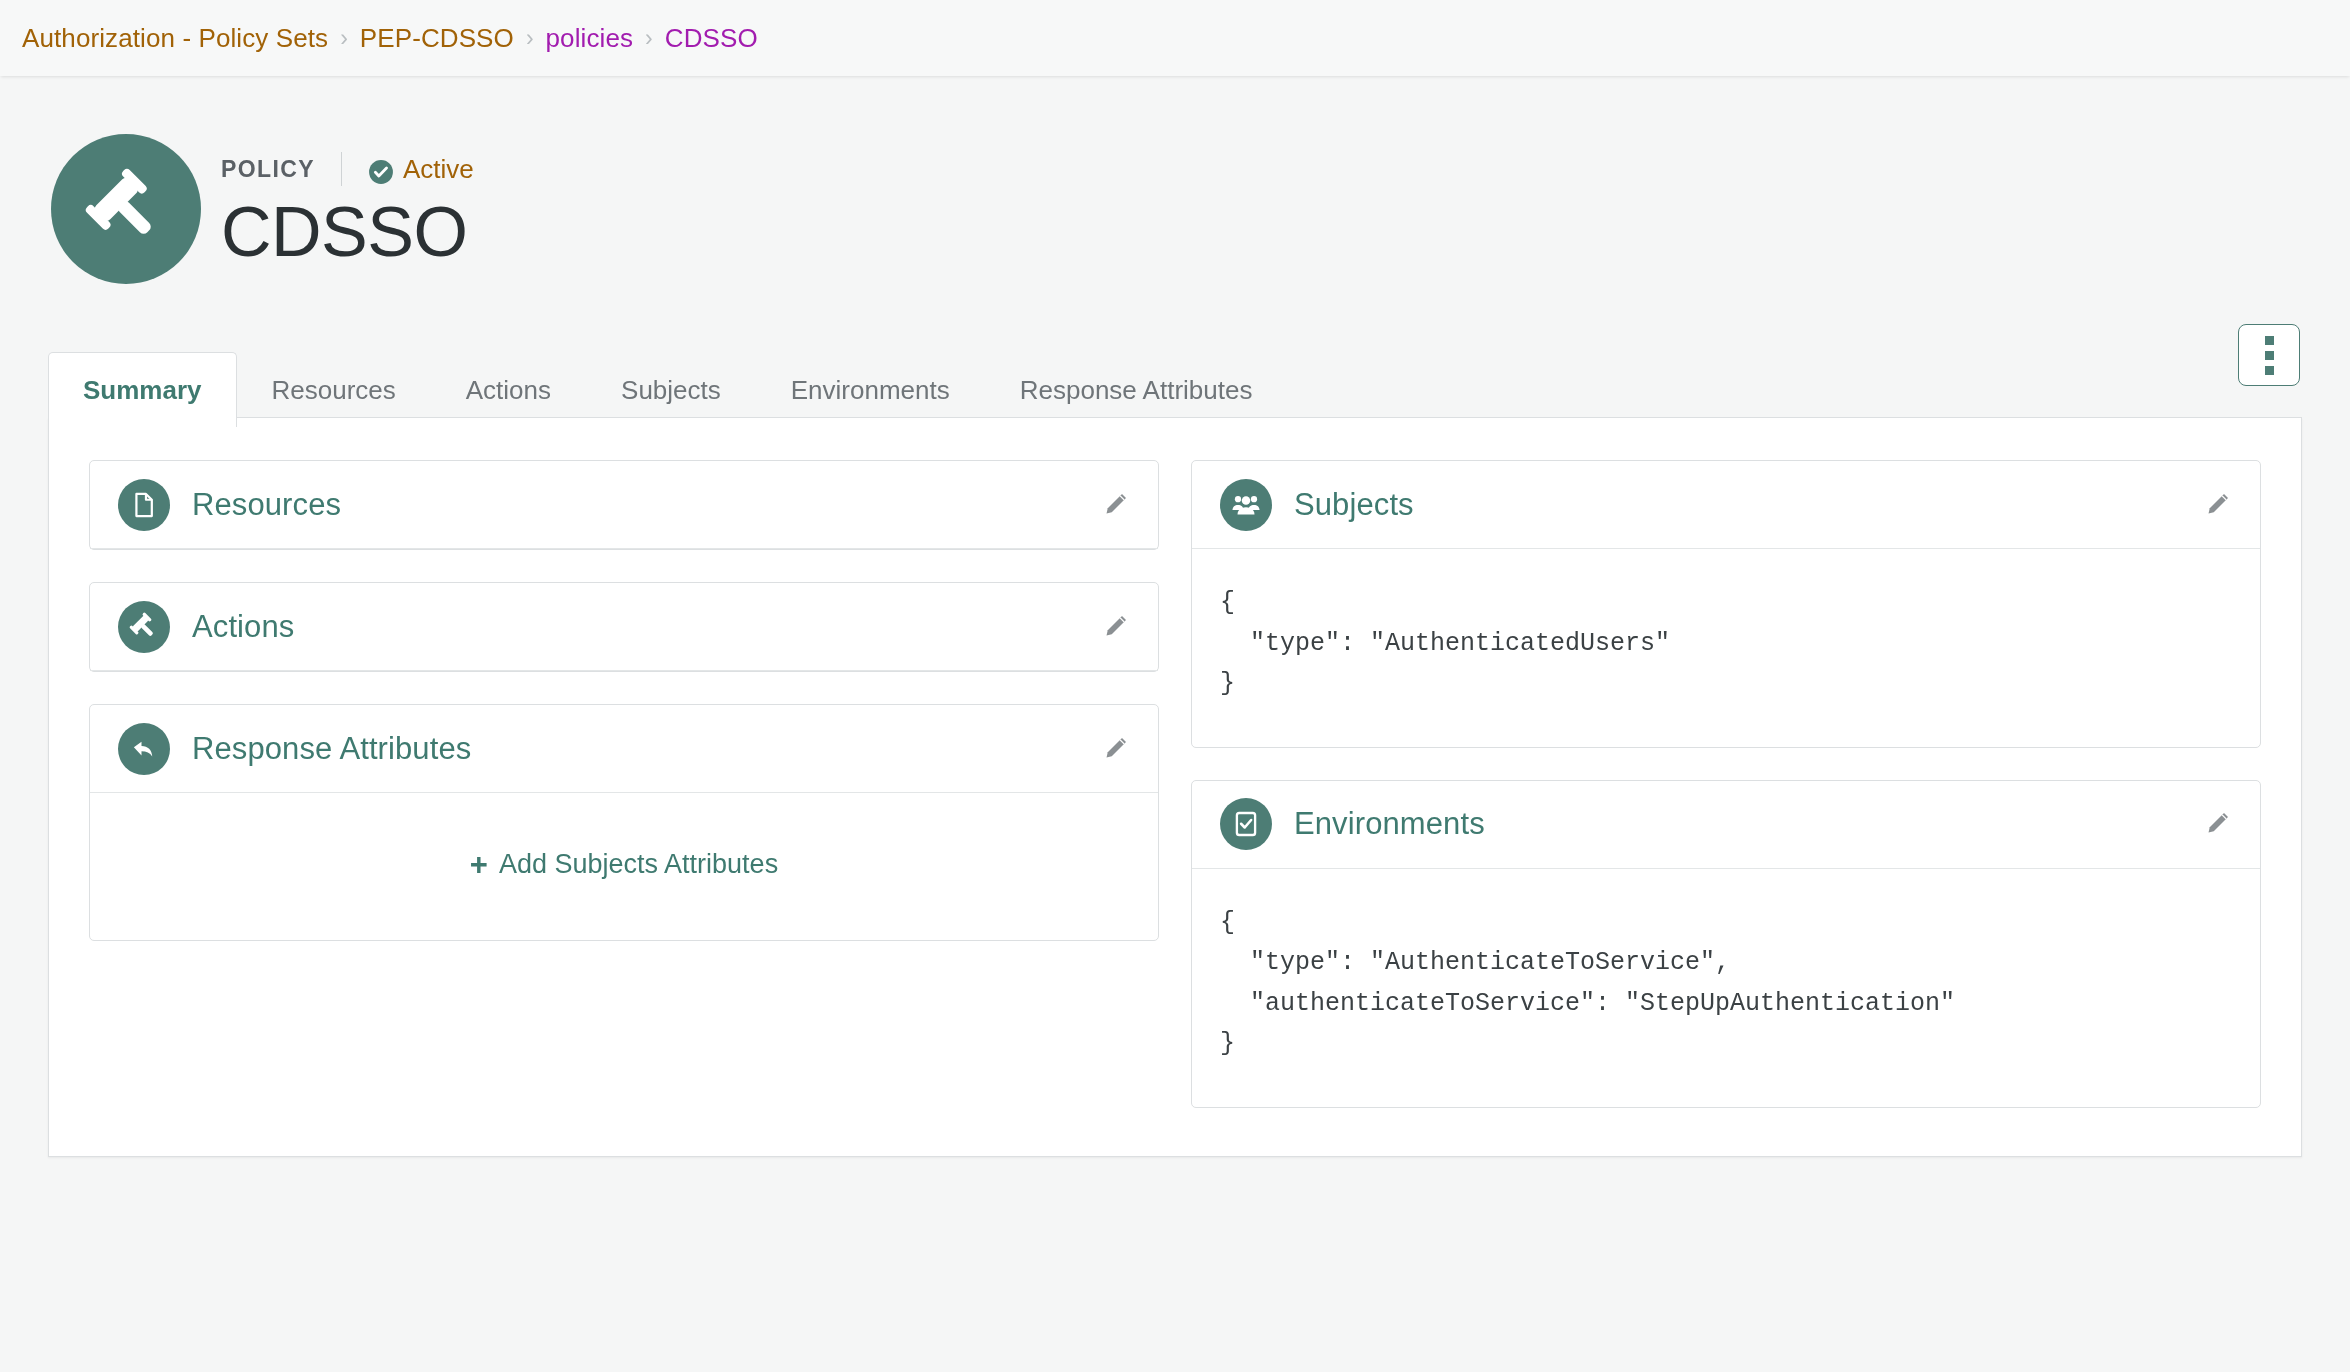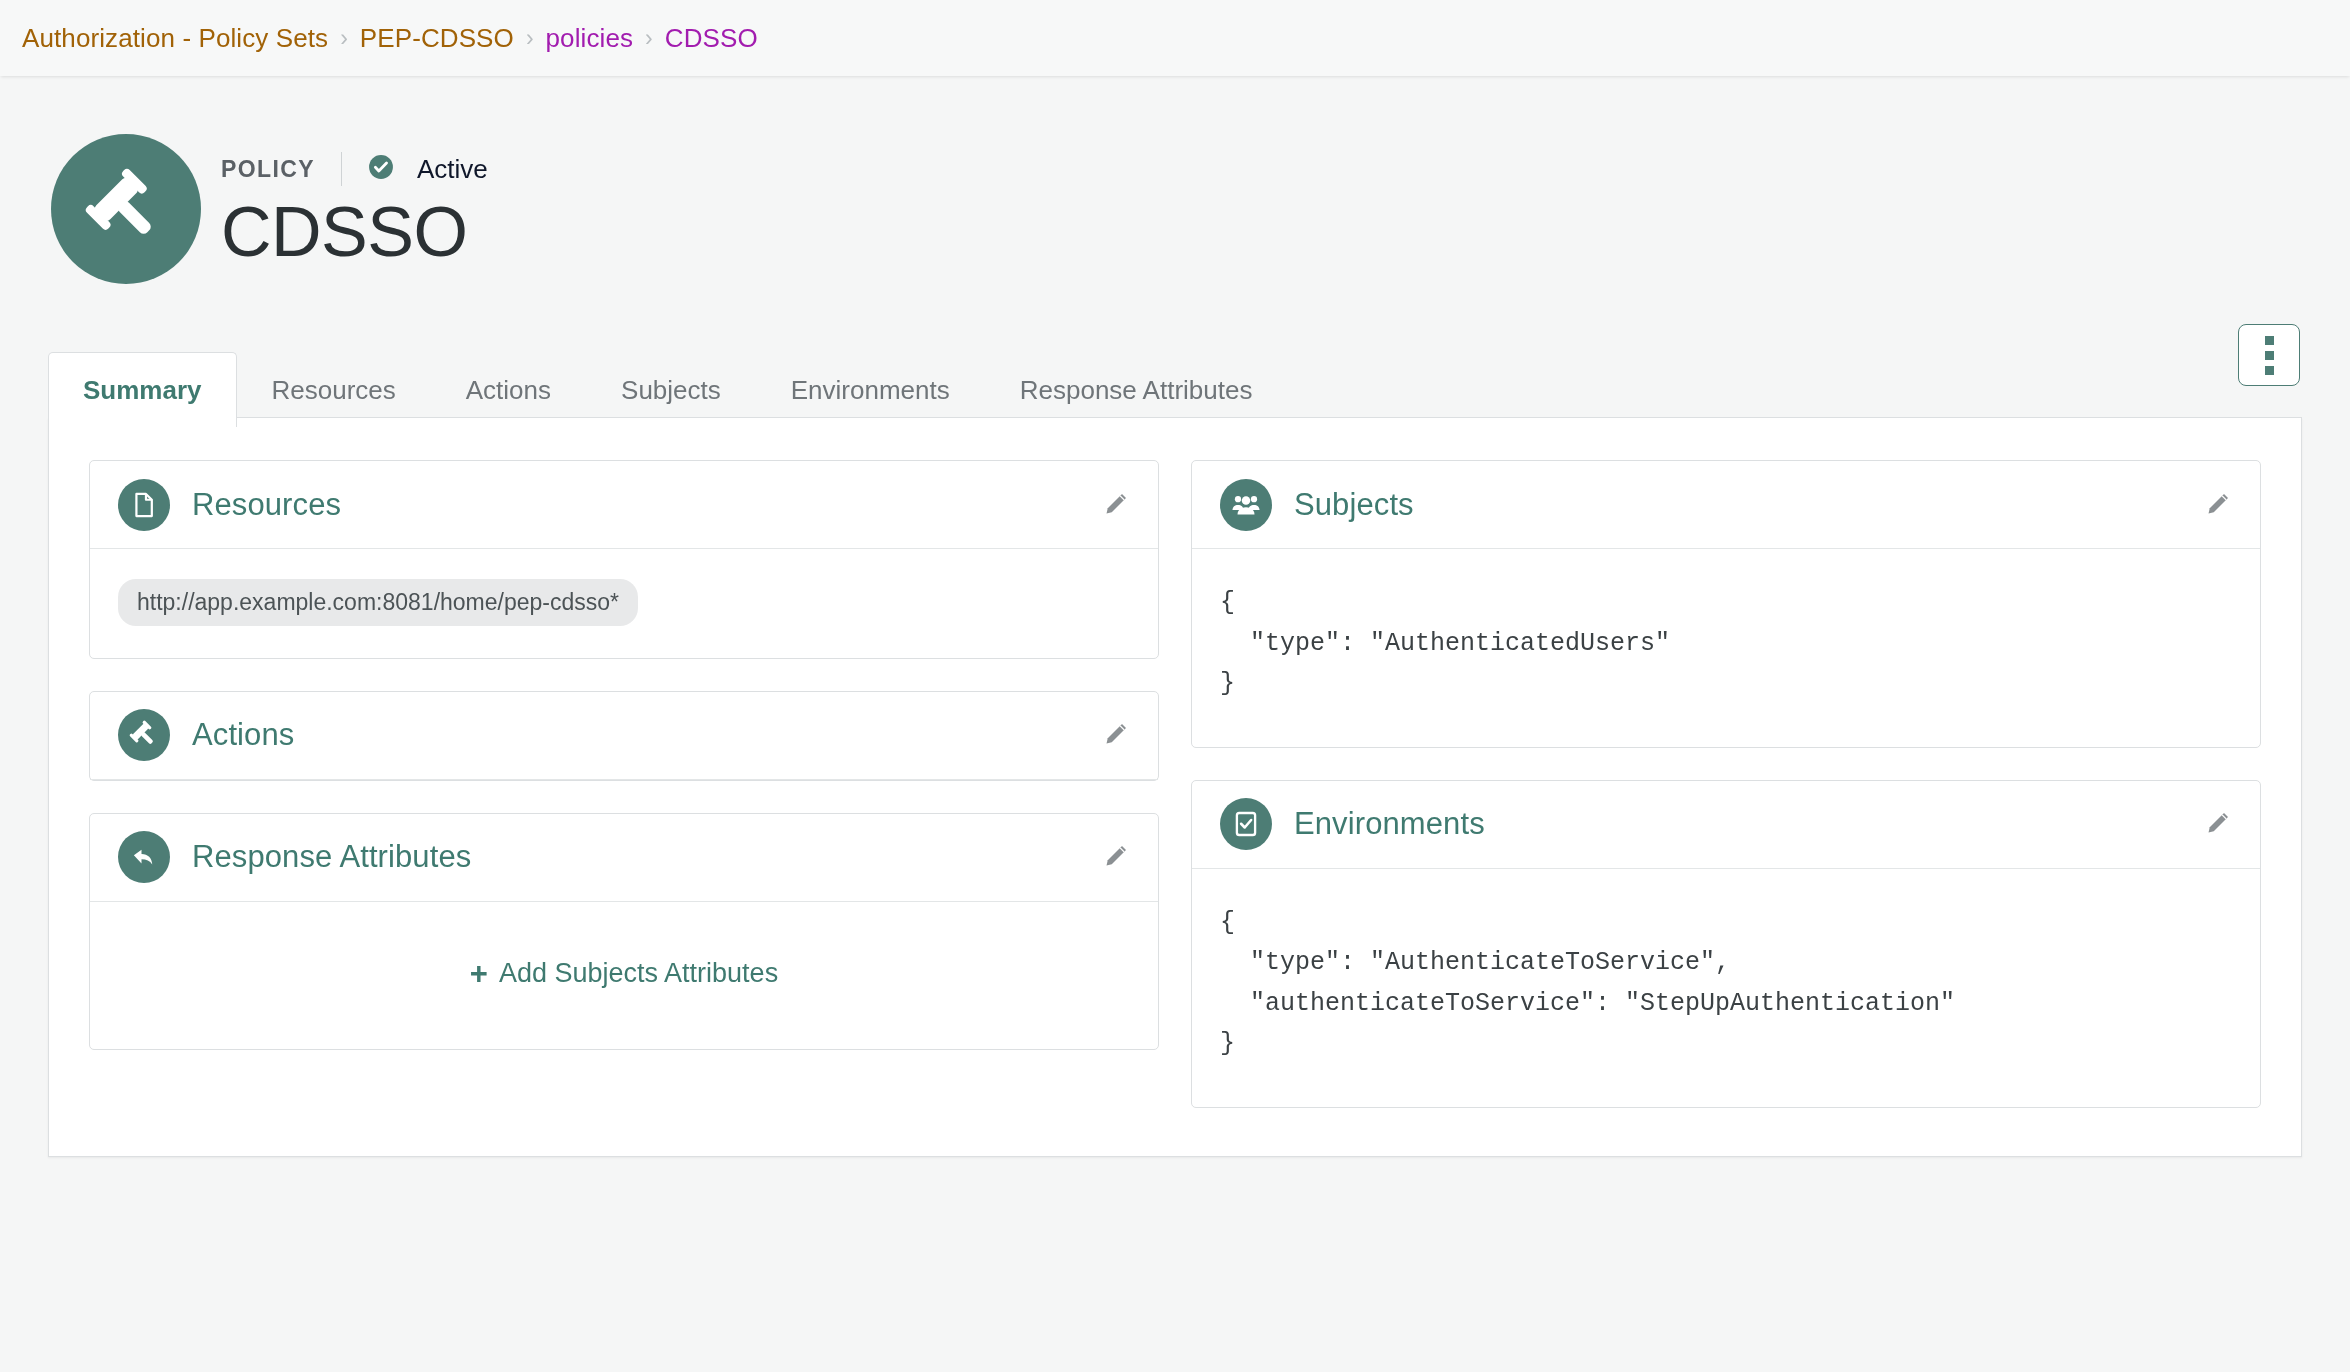--- a/index.html
+++ b/index.html
@@ -79,24 +79,24 @@
     color: #5b6166;
   }
   .meta-divider {
     width: 1px;
     height: 34px;
     background: #cfd3d5;
     margin: 0 26px;
   }
   .status-badge {
     display: flex;
-    align-items: flex-start;
-    gap: 23px;
+    align-items: flex-end;
+    gap: 9px;
     font-size: 26px;
-    color: #0f172a;
+    color: #a16207;
   }
   .status-badge svg { display: block; }
 
   .policy-name {
     font-size: 70px;
     font-weight: 300;
     color: #2b3134;
     line-height: 1.06;
     margin-top: 9px;
     letter-spacing: -0.5px;
@@ -317,23 +317,20 @@
             </svg>
           </span>
           <span class="card-title">Resources</span>
           <span class="edit-icon">
             <svg width="30" height="30" viewBox="0 0 24 24" aria-hidden="true">
               <path d="M17.6 3.2l3.2 3.2-11.4 11.4-4.2 1 1-4.2z" fill="#8b9093"></path>
               <path d="M16.1 4.7l3.2 3.2" fill="none" stroke="#ffffff" stroke-width="1.1"></path>
             </svg>
           </span>
         </div>
-        <div class="card-body">
-          <span class="pill">http://app.example.com:8081/home/pep-cdsso*</span>
-        </div>
       </div>
 
       <div class="card">
         <div class="card-head">
           <span class="card-icon">
             <svg width="30" height="30" viewBox="0 0 64 64" aria-hidden="true">
               <g fill="#ffffff" transform="rotate(-45 32 32)">
                 <rect x="14" y="14" width="36" height="15" rx="4"></rect>
                 <rect x="27" y="26" width="10" height="30" rx="4"></rect>
                 <rect x="9" y="10" width="7" height="23" rx="3"></rect>

